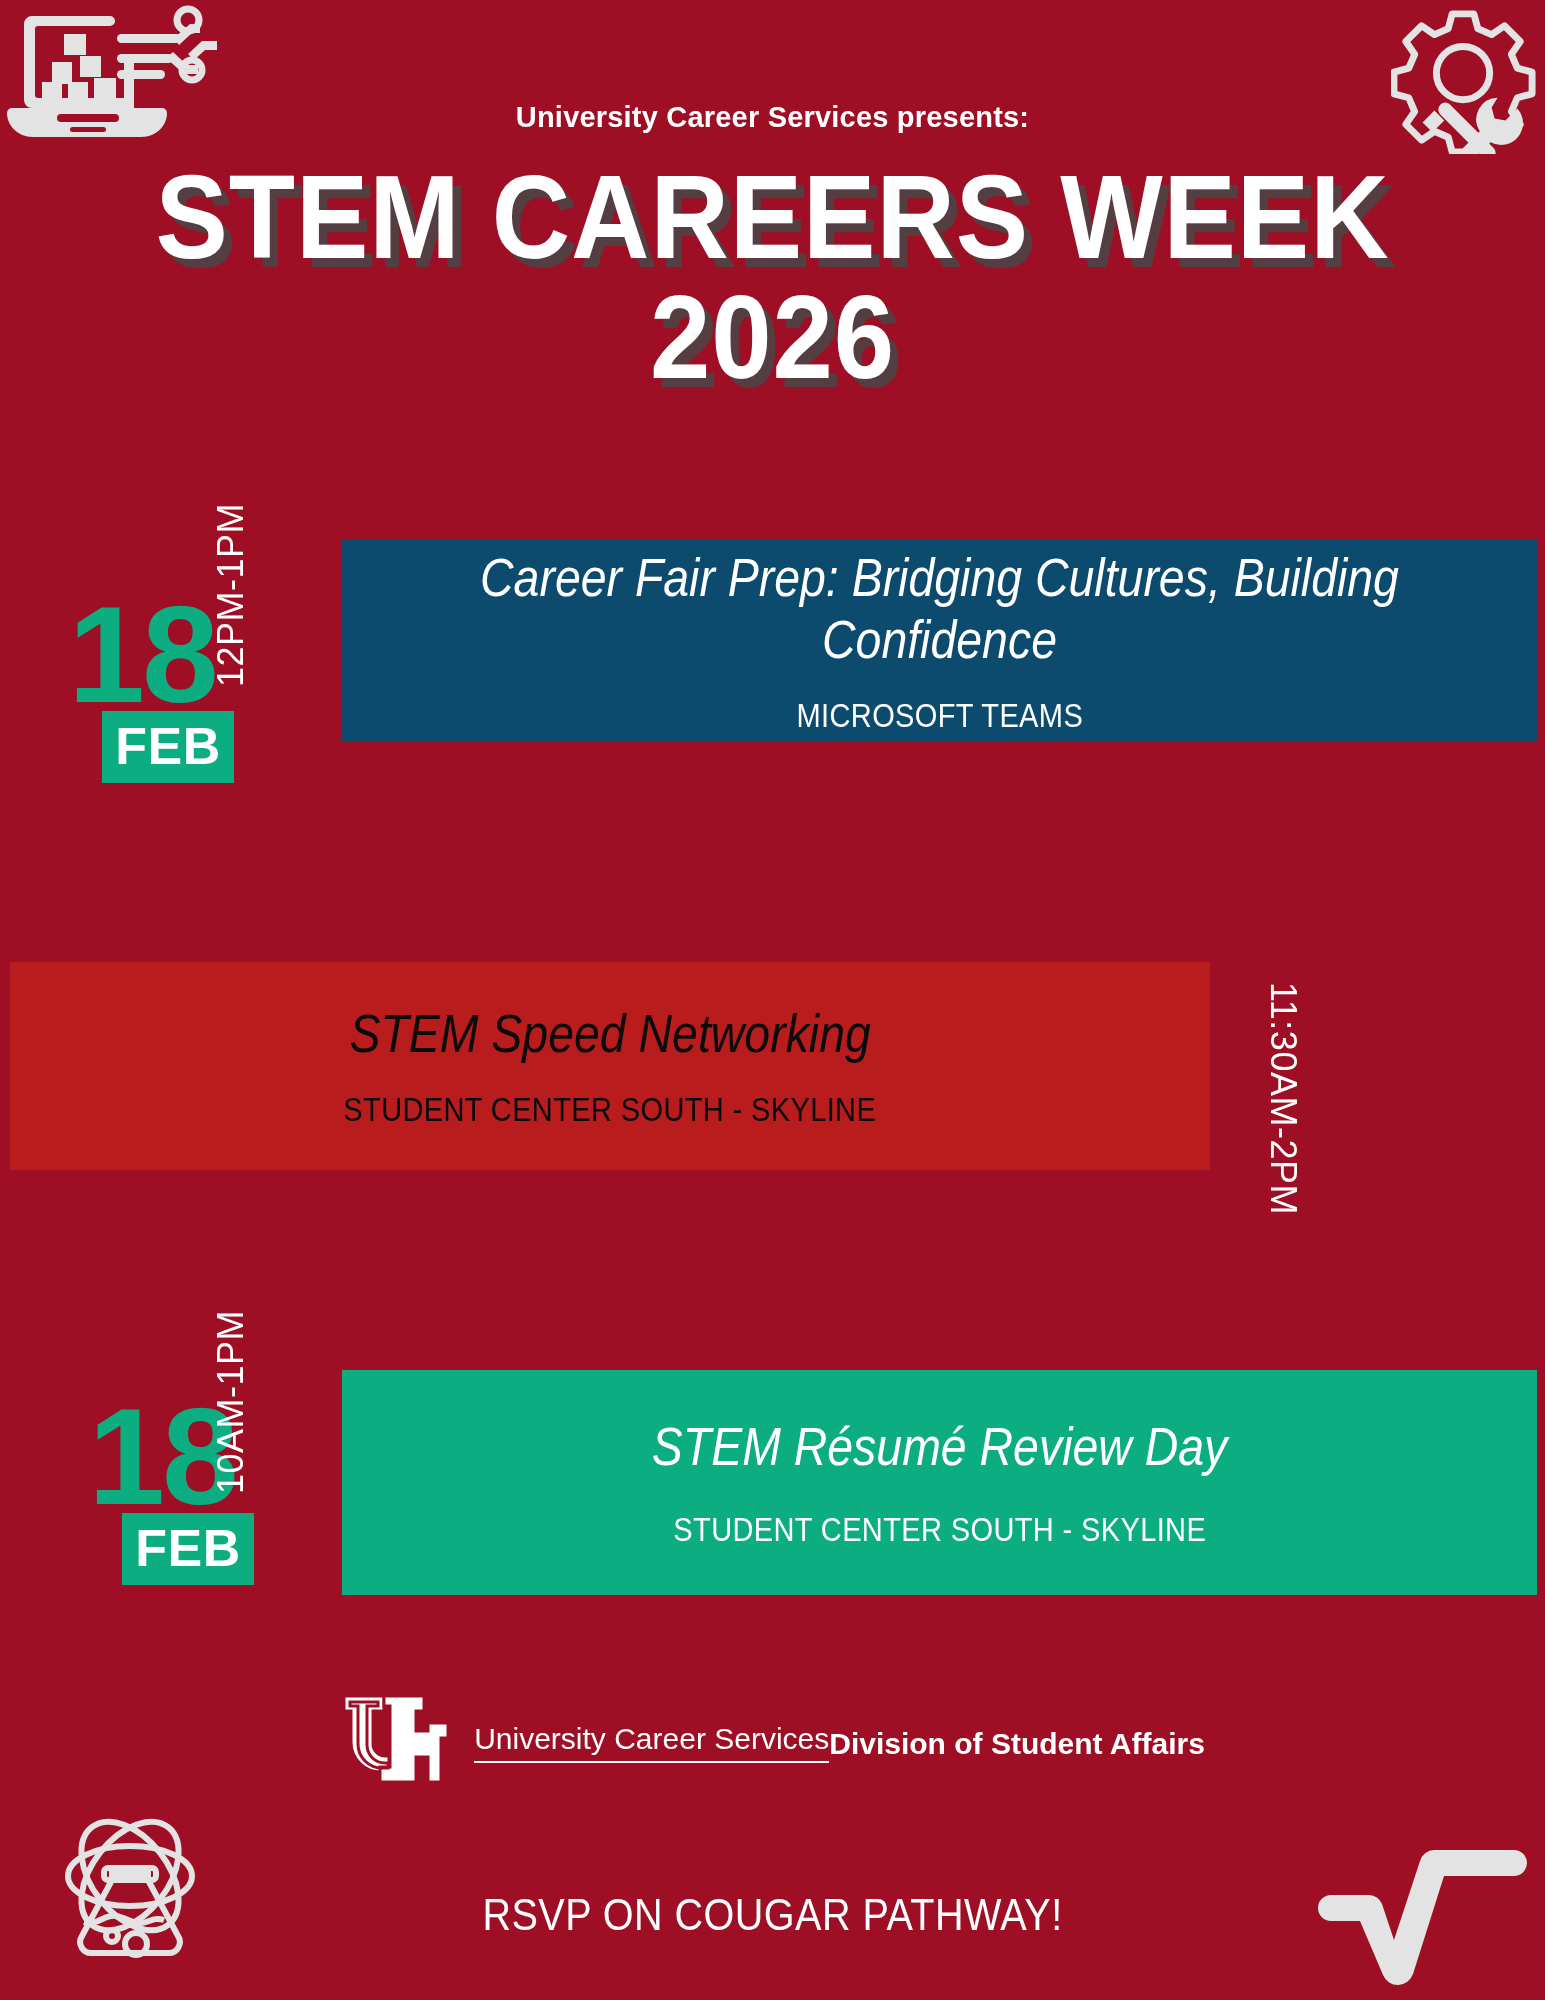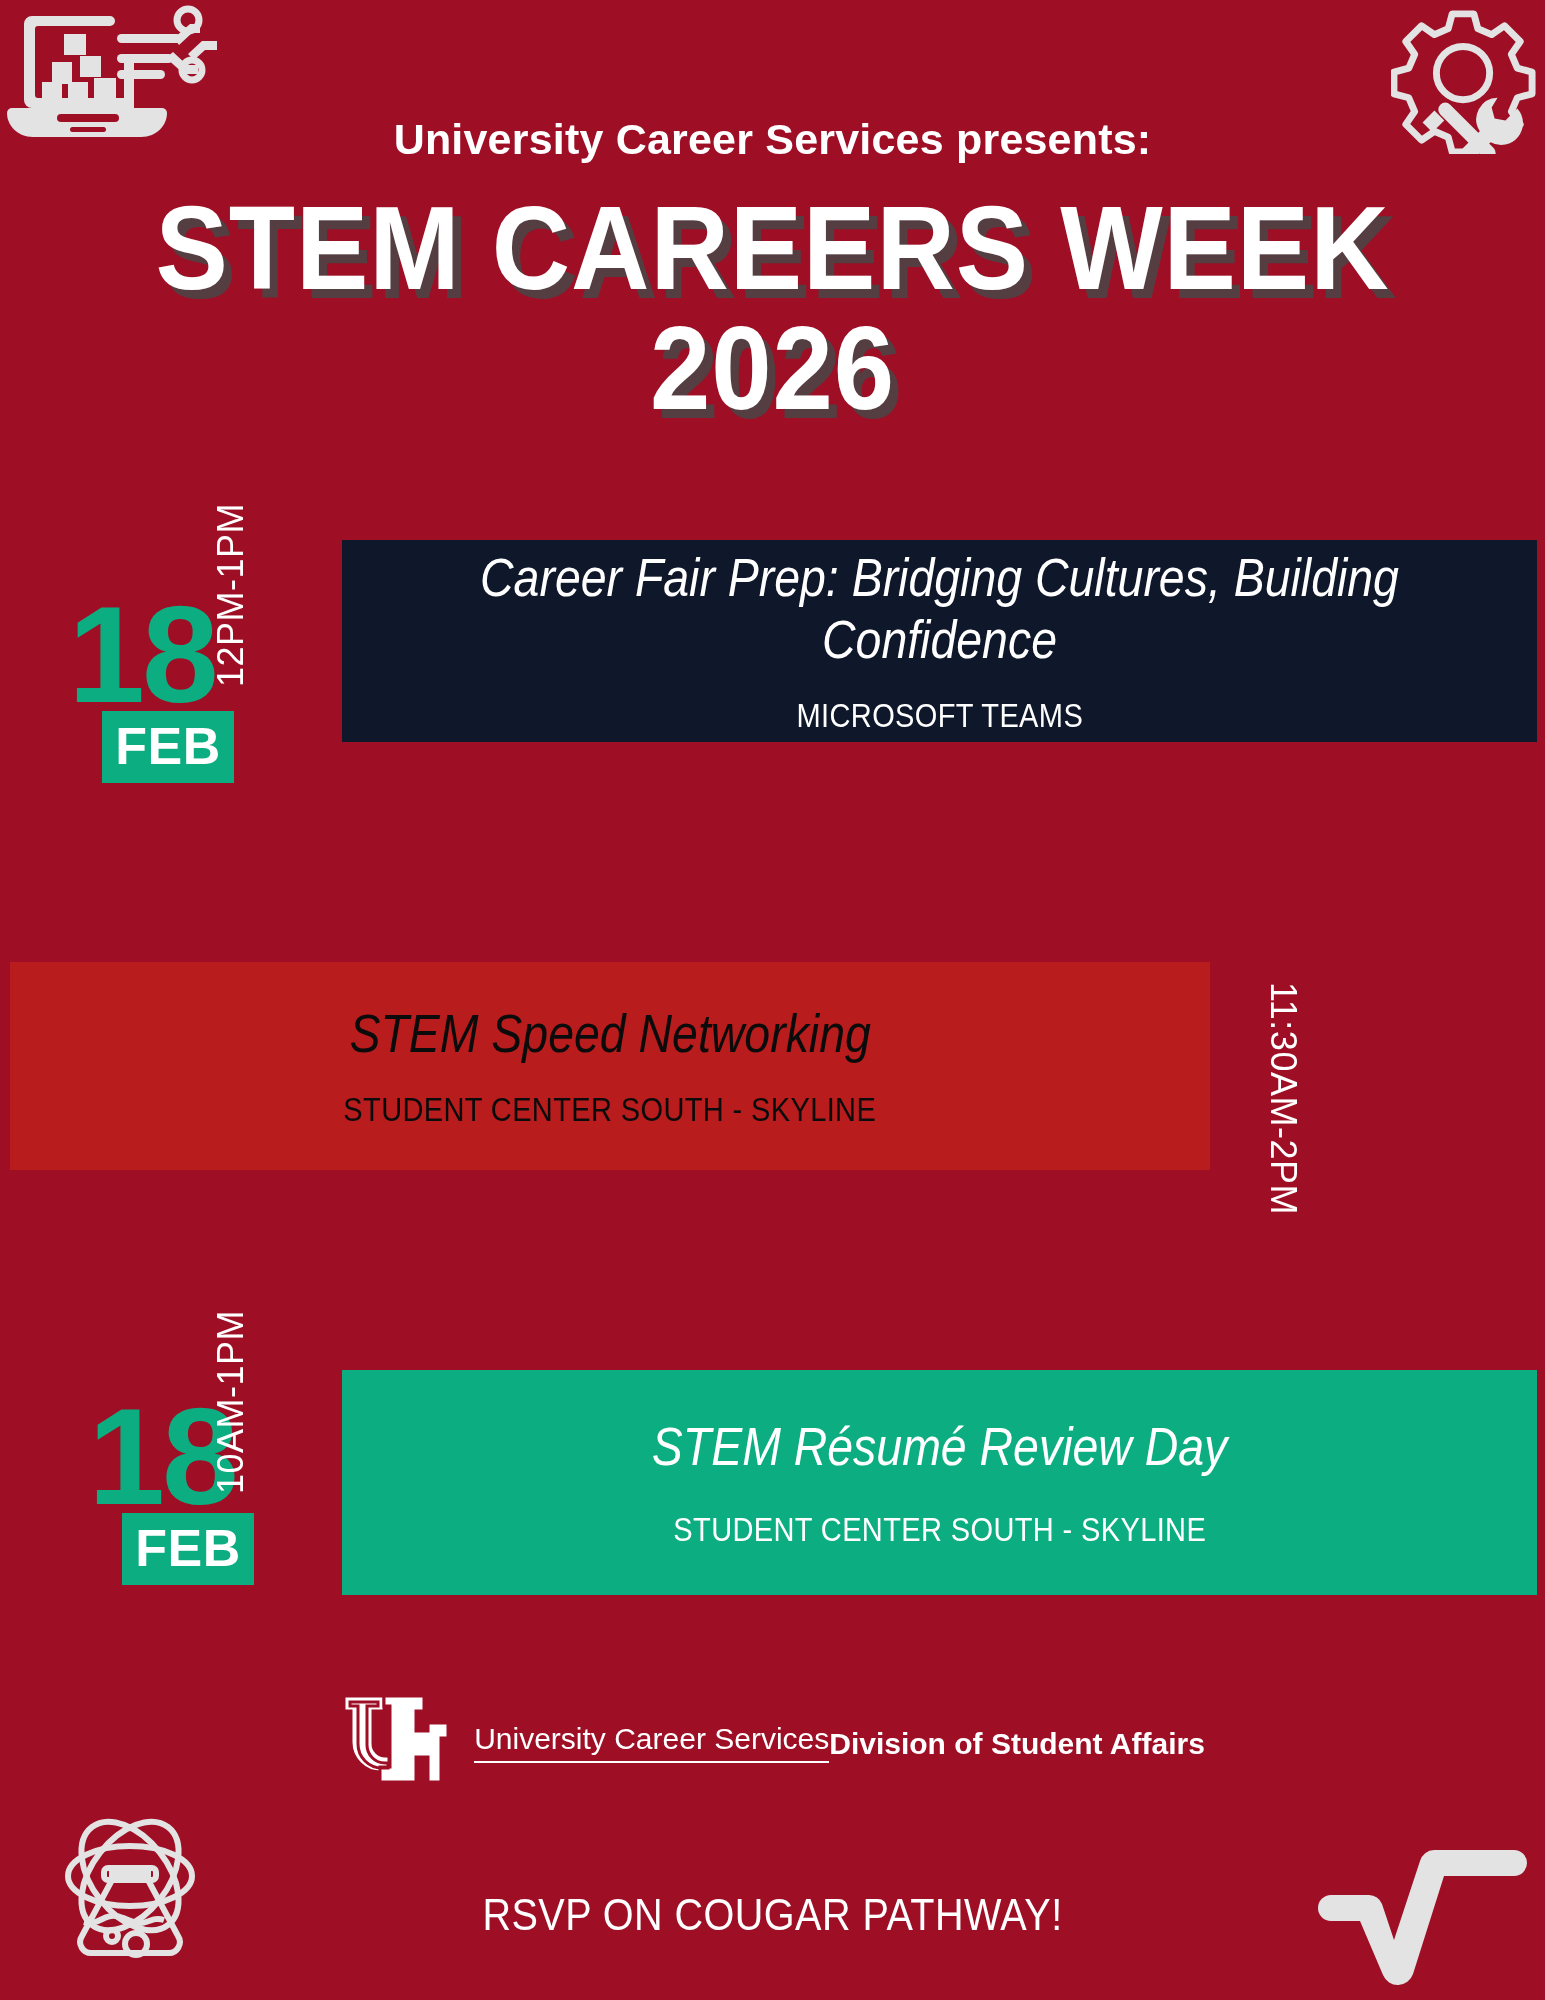--- a/index.html
+++ b/index.html
@@ -24,25 +24,24 @@
   #laptop-icon  { left: 2px;    top: 4px;    width: 215px; height: 145px; }
   #gear-icon    { right: 6px;   top: 4px;    width: 148px; height: 150px; }
   #atom-icon    { left: 40px;   bottom: 22px; width: 180px; height: 180px; }
   #radical-icon { right: 18px;  bottom: 6px; width: 215px; height: 165px; }
 
   
   #header { position: absolute; top: 100px; left: 0; width: 1545px; text-align: center; }
 
   #presents-line {
     color: #ffffff;
-    font-size: 43px;
+    font-size: 29px;
     font-weight: 700;
     letter-spacing: 0.2px;
     line-height: 1.2;
-    margin-top: 14px;
   }
 
   #main-title {
     margin-top: 22px;
     color: #ffffff;
     font-size: 118px;
     font-weight: 700;
     letter-spacing: 1px;
     line-height: 1.02;
     transform: scaleX(0.92);
@@ -104,21 +103,21 @@
     letter-spacing: 0.5px;
     white-space: nowrap;
     transform-origin: left bottom;
   }
   .time-up   { transform: rotate(-90deg); }
   .time-down { transform: rotate(90deg); }
 
   
   #event-1-block {
     left: 342px; top: 540px; width: 1195px; height: 105px;
-    background: #0f172a;
+    background: #0c4a6e;
     height: 202px;
   }
   #event-1-title    { color: #ffffff; font-size: 54px; }
   #event-1-location { color: #ffffff; font-size: 33px; margin-top: 26px; }
   #date-16 { left: 28px; top: 598px; width: 228px; }
   #date-16 .date-day   { color: #0cae81; }
   #date-16 .date-month { background: #0cae81; margin-left: 52px; }
   #time-1 { left: 252px; top: 645px; }
 
   

